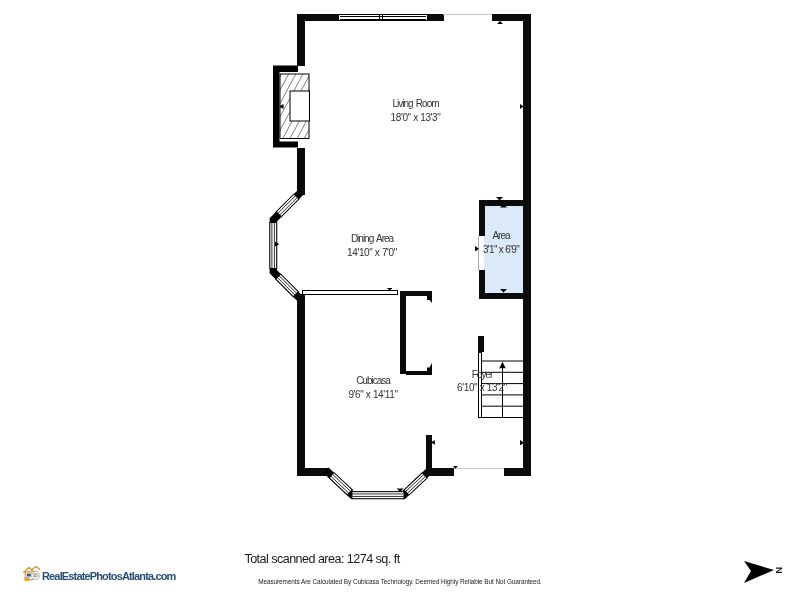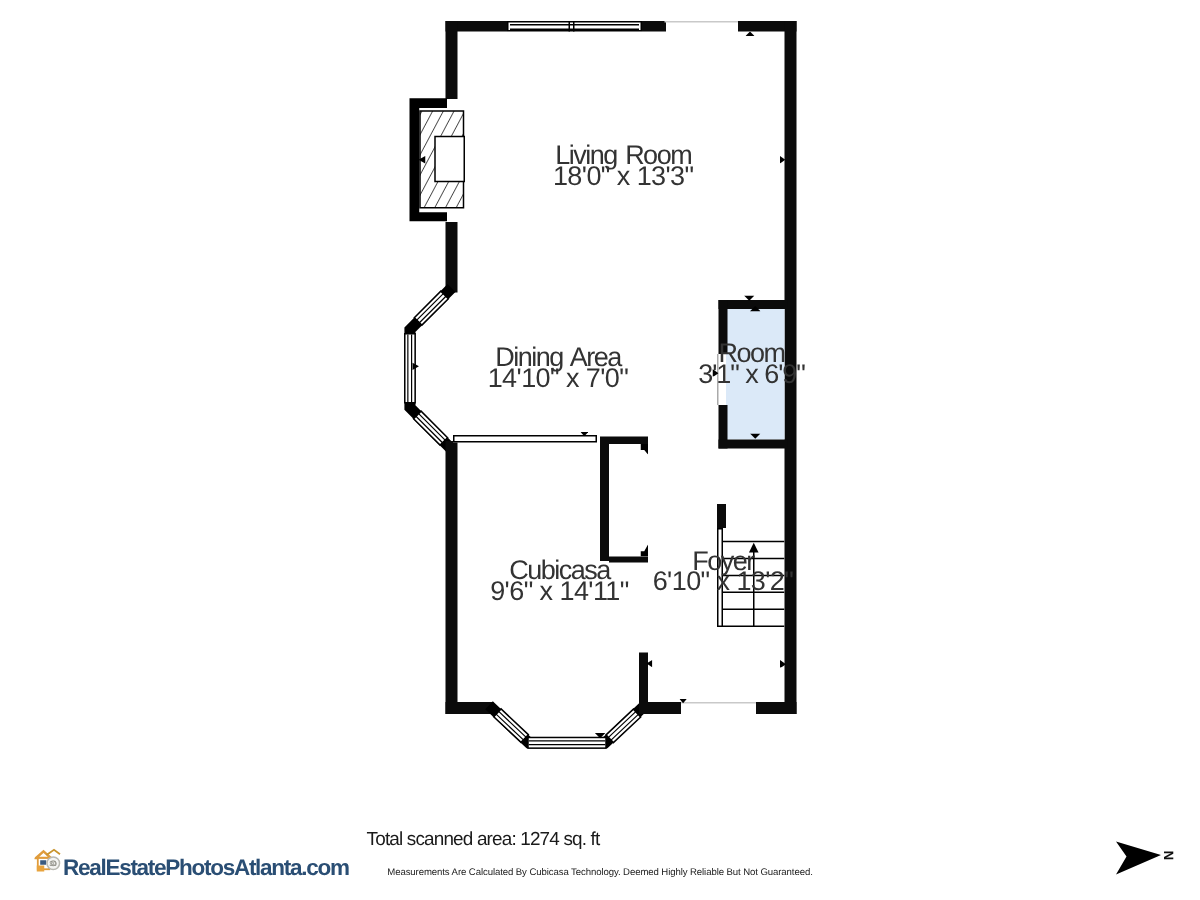--- a/index.html
+++ b/index.html
@@ -1,19 +1,19 @@
 <!DOCTYPE html>
 <html><head>
 <meta charset="utf-8">
 <style>
   html,body{margin:0;padding:0;background:#fff;}
   #page{position:relative;width:800px;height:600px;background:#fff;overflow:hidden;
         font-family:"Liberation Sans", sans-serif;}
   .w{position:absolute;background:#0b0b0b;}
-  .lbl{position:absolute;color:#333;font-size:18px;line-height:13.5px;text-align:center;white-space:nowrap;transform:translate(-50%,0);letter-spacing:-0.38px;}
+  .lbl{position:absolute;color:#333;font-size:10px;line-height:13.5px;text-align:center;white-space:nowrap;transform:translate(-50%,0);letter-spacing:-0.38px;}
   .nm{letter-spacing:-1px;word-spacing:1.5px;}
 </style>
 </head>
 <body>
 <div id="page">
 
 <div class="w" style="left:296.5px;top:14px;width:41px;height:7px"></div>
 
 <div style="position:absolute;left:337.5px;top:14px;width:90px;height:7px;background:#fff;border:1px solid #000;box-sizing:border-box"></div>
 <div style="position:absolute;left:339.5px;top:15.9px;width:86px;height:3.9px;border-top:1px solid #000;border-bottom:1px solid #000;box-sizing:border-box"></div>
@@ -174,41 +174,41 @@
 <svg style="position:absolute;left:453.3px;top:465.9px" width="4.8" height="2.8">
       <polygon points="0,0 4.8,0 2.4,2.8" fill="#000"></polygon>
     </svg>
 
 <div class="w" style="left:504px;top:468px;width:27px;height:7.5px"></div>
 
 <div class="lbl" style="left:415.5px;top:97px"><span class="nm">Living Room</span><br>18'0" x 13'3"</div>
 
 <div class="lbl" style="left:372px;top:232px"><span class="nm">Dining Area</span><br>14'10" x 7'0"</div>
 
-<div class="lbl" style="left:501px;top:229px"><span class="nm">Room</span><br><span style="letter-spacing:-0.7px">3'1" x 6'9"</span></div>
+<div class="lbl" style="left:501px;top:229px"><span class="nm">Area</span><br><span style="letter-spacing:-0.7px">3'1" x 6'9"</span></div>
 
 <div class="lbl" style="left:373px;top:374px"><span class="nm">Cubicasa</span><br>9'6" x 14'11"</div>
 
 <div class="lbl" style="left:482px;top:367.5px"><span class="nm">Foyer</span><br>6'10" x 13'2"</div>
 
 <div style="position:absolute;left:0;top:552px;width:644px;text-align:center;font-size:12.6px;letter-spacing:-0.55px;color:#1a1a1a">Total scanned area: 1274 sq. ft</div>
 
 <div style="position:absolute;left:0;top:577.5px;width:800px;text-align:center;font-size:6.4px;letter-spacing:-0.06px;color:#222">Measurements Are Calculated By Cubicasa Technology. Deemed Highly Reliable But Not Guaranteed.</div>
 
 <svg style="position:absolute;left:23px;top:565px" width="20" height="18" viewBox="0 0 20 18">
   <polygon points="1,7 6,2.5 11,7" fill="none" stroke="#e09c3c" stroke-width="1.6"></polygon>
   <rect x="2.2" y="7" width="7.6" height="7.5" fill="#fff" stroke="#e09c3c" stroke-width="1.2"></rect>
   <rect x="3.8" y="8.5" width="4" height="3" fill="#3a5a80"></rect>
   <rect x="1.5" y="12" width="5" height="4" fill="#e8a33d"></rect>
   <polyline points="8,5 13,1.5 17,4.5" fill="none" stroke="#c9952f" stroke-width="1.2"></polyline>
   <circle cx="12.5" cy="10.5" r="4.2" fill="#f4f4f2" stroke="#b9b9b2" stroke-width="1"></circle>
   <circle cx="12.5" cy="10.5" r="1.6" fill="none" stroke="#a8a8a0" stroke-width="0.8"></circle>
   <text x="9.8" y="12.3" font-size="4.5" fill="#8a8a82">30</text>
 </svg>
 
-<div style="position:absolute;left:42px;top:569.5px;font-size:15px;font-weight:bold;color:#2a4e74;letter-spacing:-0.85px">RealEstatePhotosAtlanta.com</div>
+<div style="position:absolute;left:42px;top:569.5px;font-size:11px;font-weight:bold;color:#2a4e74;letter-spacing:-0.85px">RealEstatePhotosAtlanta.com</div>
 
 <svg style="position:absolute;left:744px;top:558px" width="46" height="28">
   <polygon points="0,3 30,12 0,25 7,13" fill="#000"></polygon>
   <text x="33" y="16" font-size="9" font-weight="bold" fill="#111" transform="rotate(90 36 12)">N</text>
 </svg>
 
 </div>
 
 </body></html>

